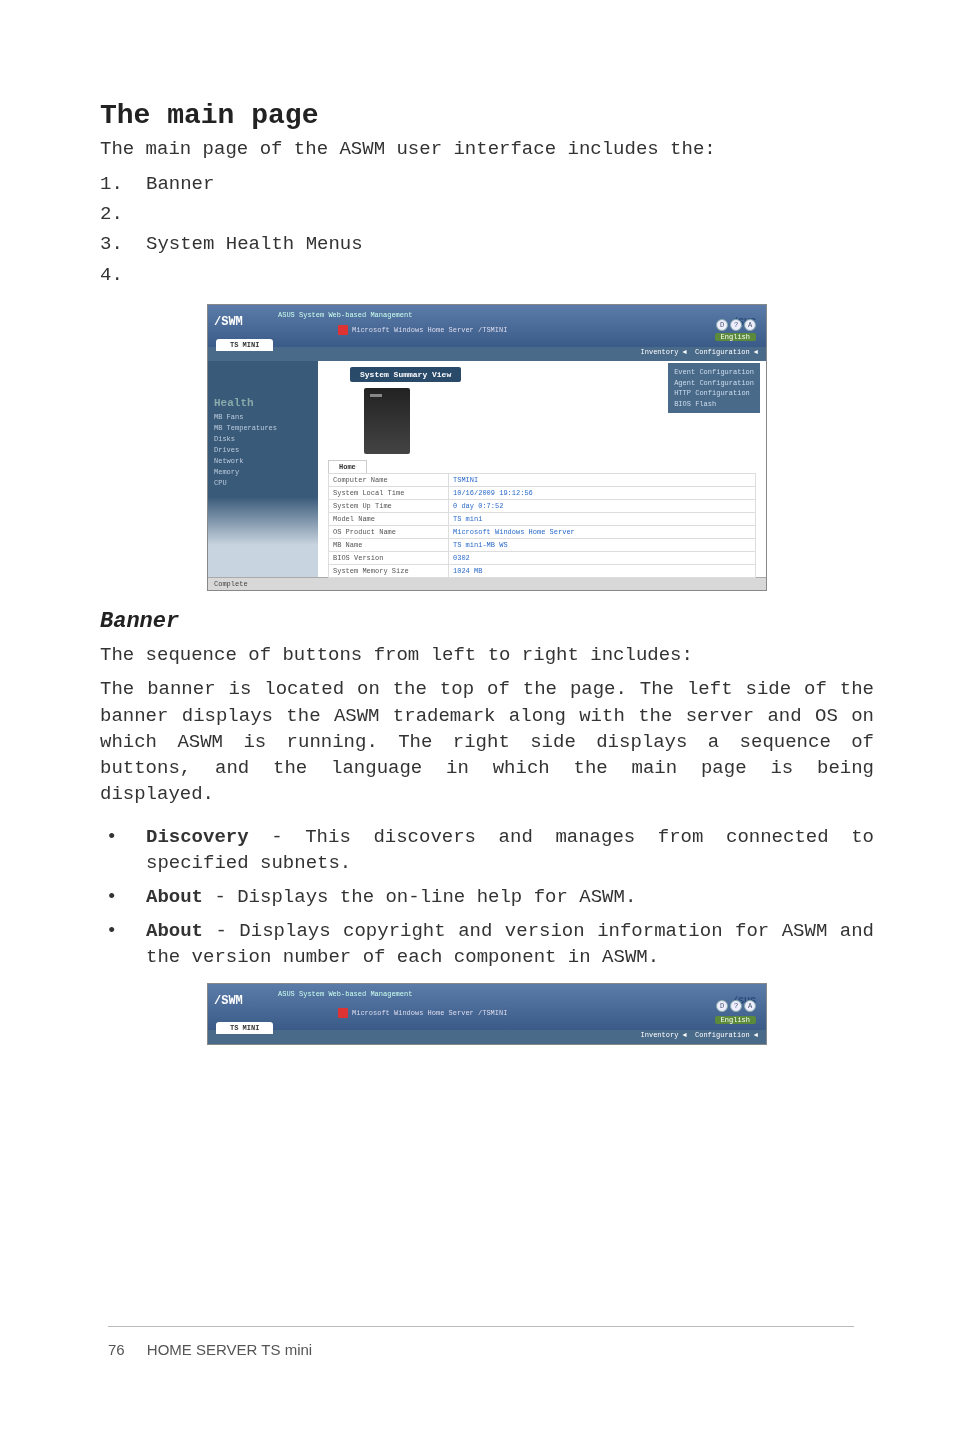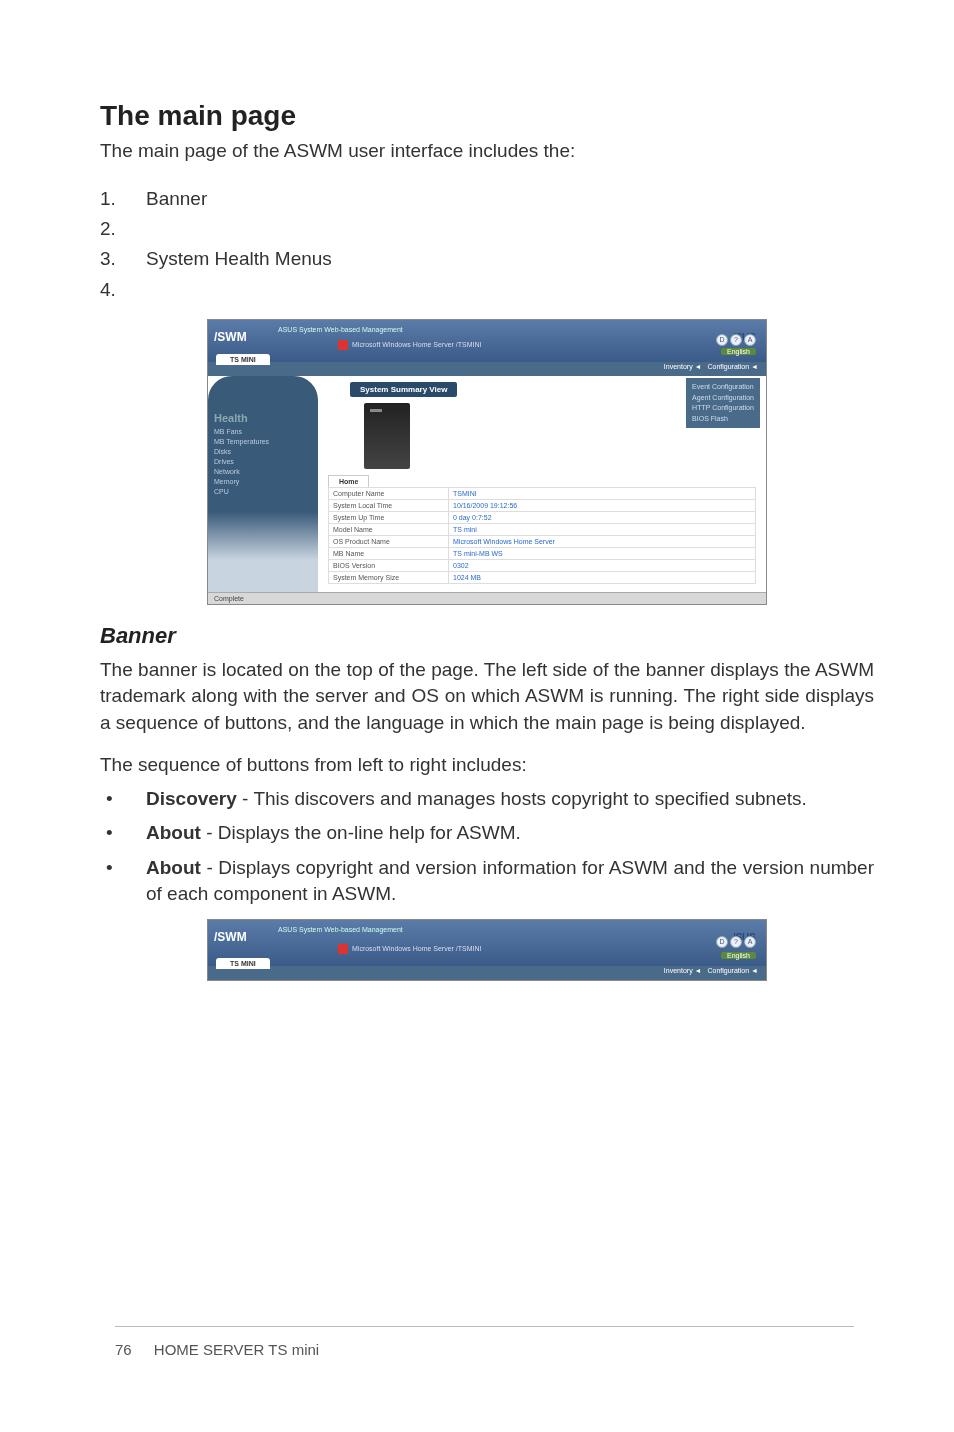--- a/index.html
+++ b/index.html
@@ -6,31 +6,32 @@
   body {
     font-family: "Segoe UI", Arial, sans-serif;
     width: 954px;
     height: 1432px;
     background: #fff;
     color: #333;
     position: relative;
   }
   .page {
     padding: 100px 80px 0 100px;
+    font-family: Liberation Mono, monospace;
   }
   h1 {
     font-size: 28px;
     font-weight: bold;
     color: #222;
     margin-bottom: 6px;
   }
   .intro {
     font-size: 19px;
     color: #333;
-    margin-bottom: 20px;
+    margin-bottom: 6px;
     line-height: 1.35;
   }
   ol.numbered {
     list-style: none;
     margin-left: 0;
     margin-bottom: 14px;
   }
   ol.numbered li {
     font-size: 19px;
     color: #333;
@@ -114,21 +115,21 @@
     position:absolute;left:8px;top:-8px;background:#fff;color:#333;font-size:7px;font-weight:bold;padding:2px 14px;border-radius:3px 3px 0 0;
   }
   .tabbar .menus {
     position:absolute;right:6px;top:1px;font-size:7px;color:#fff;
   }
   .tabbar .menus span{padding:0 2px;}
   .body {
     display:flex;height:216px;background:#fff;
   }
   .sidebar {
-    width:110px;background:#3a5a7a;color:#bcd;padding:8px 6px;font-size:7px;position:relative;border-radius:24px;
+    width:110px;background:#3a5a7a;color:#bcd;padding:8px 6px;font-size:7px;position:relative;
   }
   .sidebar .hdr {
     color:#8aa;font-weight:bold;font-size:11px;margin-top:28px;margin-bottom:4px;
   }
   .sidebar .it{display:block;color:#bcd;margin:3px 0;}
   .sidebar::after{
     content:"";position:absolute;left:0;bottom:0;right:0;height:80px;
     background:linear-gradient(transparent,#c8d4df 60%);
   }
   .main {
@@ -191,21 +192,21 @@
   ul.bullets li .dot {
     width: 46px;
     flex-shrink: 0;
     text-align: left;
     padding-left: 6px;
   }
   ul.bullets li .txt { flex: 1; }
   .footer {
     position: absolute;
     bottom: 74px;
-    left: 115px;
+    left: 108px;
     right: 100px;
     border-top: 1px solid #bbb;
     padding-top: 14px;
     font-size: 15px;
     color: #555;
   }
   .footer .pn { display:inline-block; margin-right: 18px; }
 </style>
 </head>
 <body>
@@ -309,27 +310,27 @@
                 </tr>
           </tbody>
             </table>
         </div>
       </div>
       <div class="statusbar">Complete</div>
     </div>
   </div>
 
   <h2 class="section">Banner</h2>
+  <p class="body-text" style="margin-bottom:8px;">The sequence of buttons from left to right includes:</p>
   <p class="body-text">The banner is located on the top of the page. The left side of the banner displays the ASWM trademark along with the server and OS on which ASWM is running. The right side displays a sequence of buttons, and the language in which the main page is being displayed.</p>
-  <p class="body-text" style="margin-bottom:8px;">The sequence of buttons from left to right includes:</p>
 
   <ul class="bullets">
     <li>
         <span class="dot">•</span>
-        <span class="txt"><b>Discovery</b><span> - This discovers and manages hosts copyright to specified subnets.</span></span>
+        <span class="txt"><b>Discovery</b><span> - This discovers and manages from connected to specified subnets.</span></span>
       </li>
     <li>
         <span class="dot">•</span>
         <span class="txt"><b>About</b><span> - Displays the on-line help for ASWM.</span></span>
       </li>
     <li>
         <span class="dot">•</span>
         <span class="txt"><b>About</b><span> - Displays copyright and version information for ASWM and the version number of each component in ASWM.</span></span>
       </li>
   </ul>

